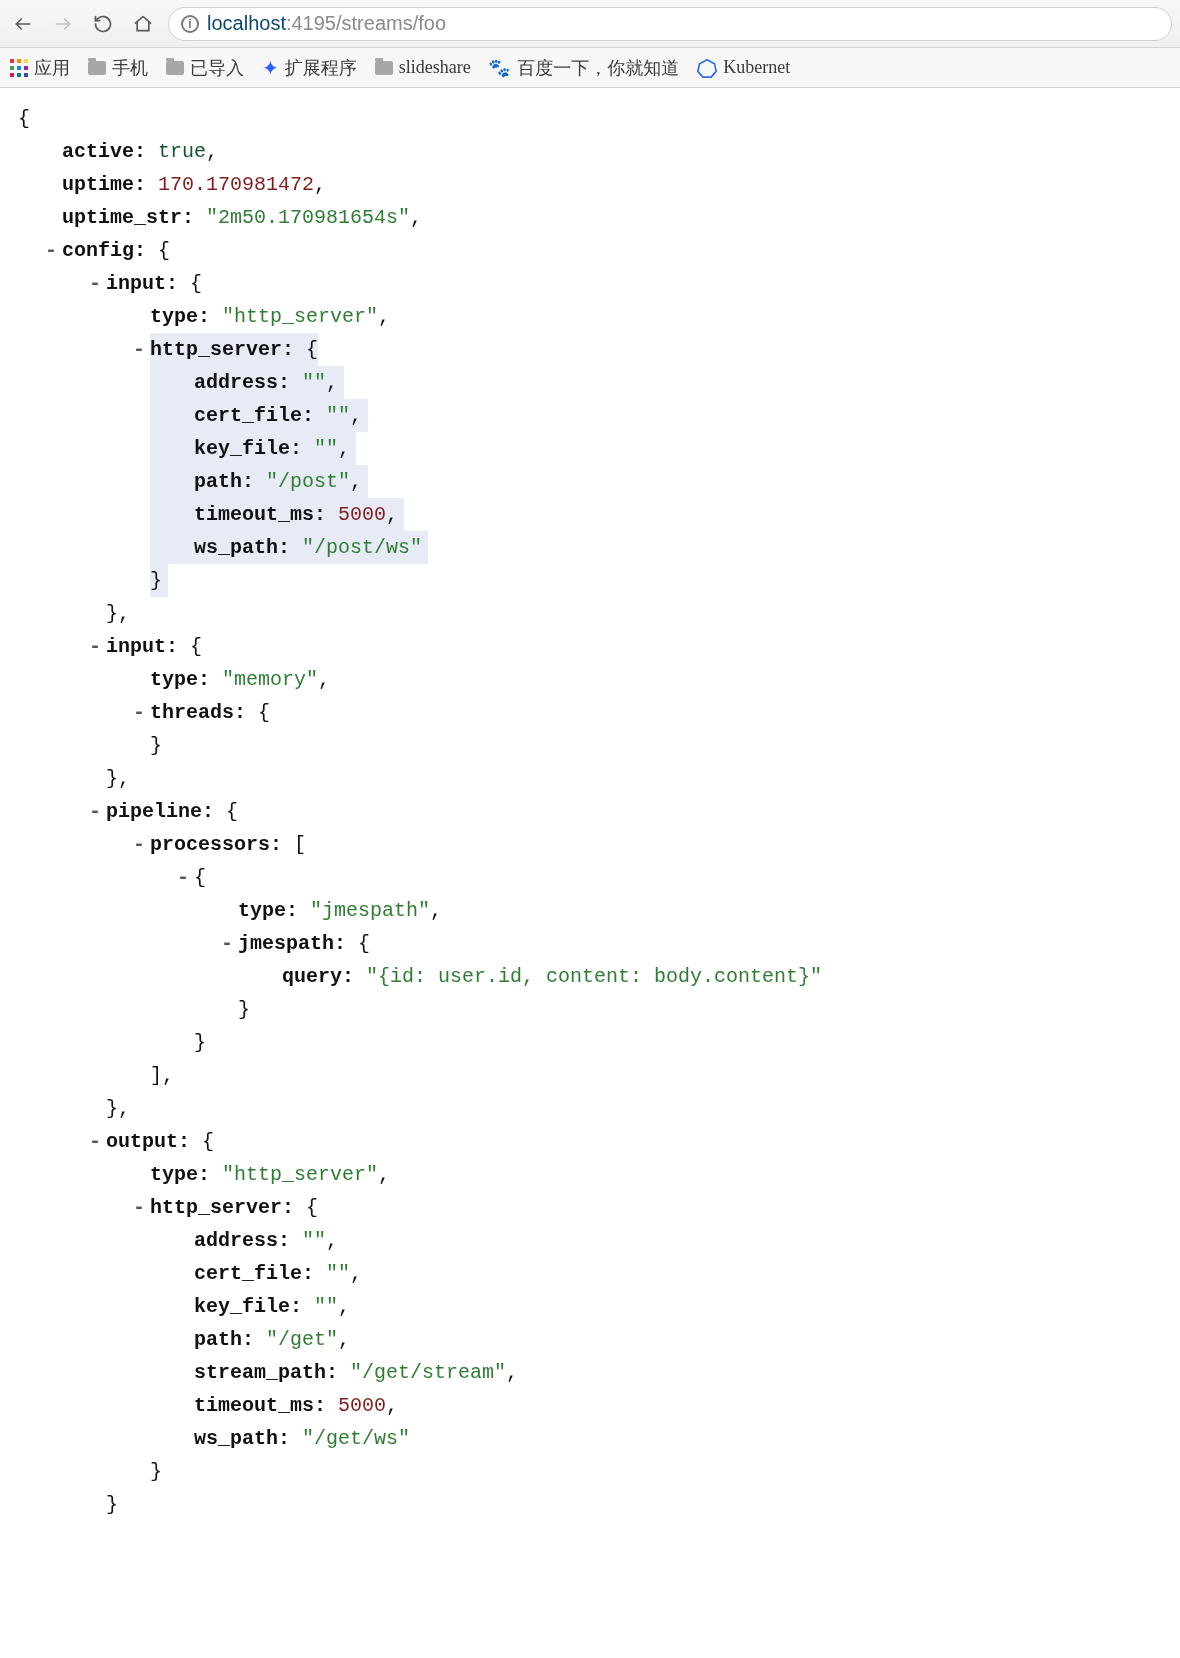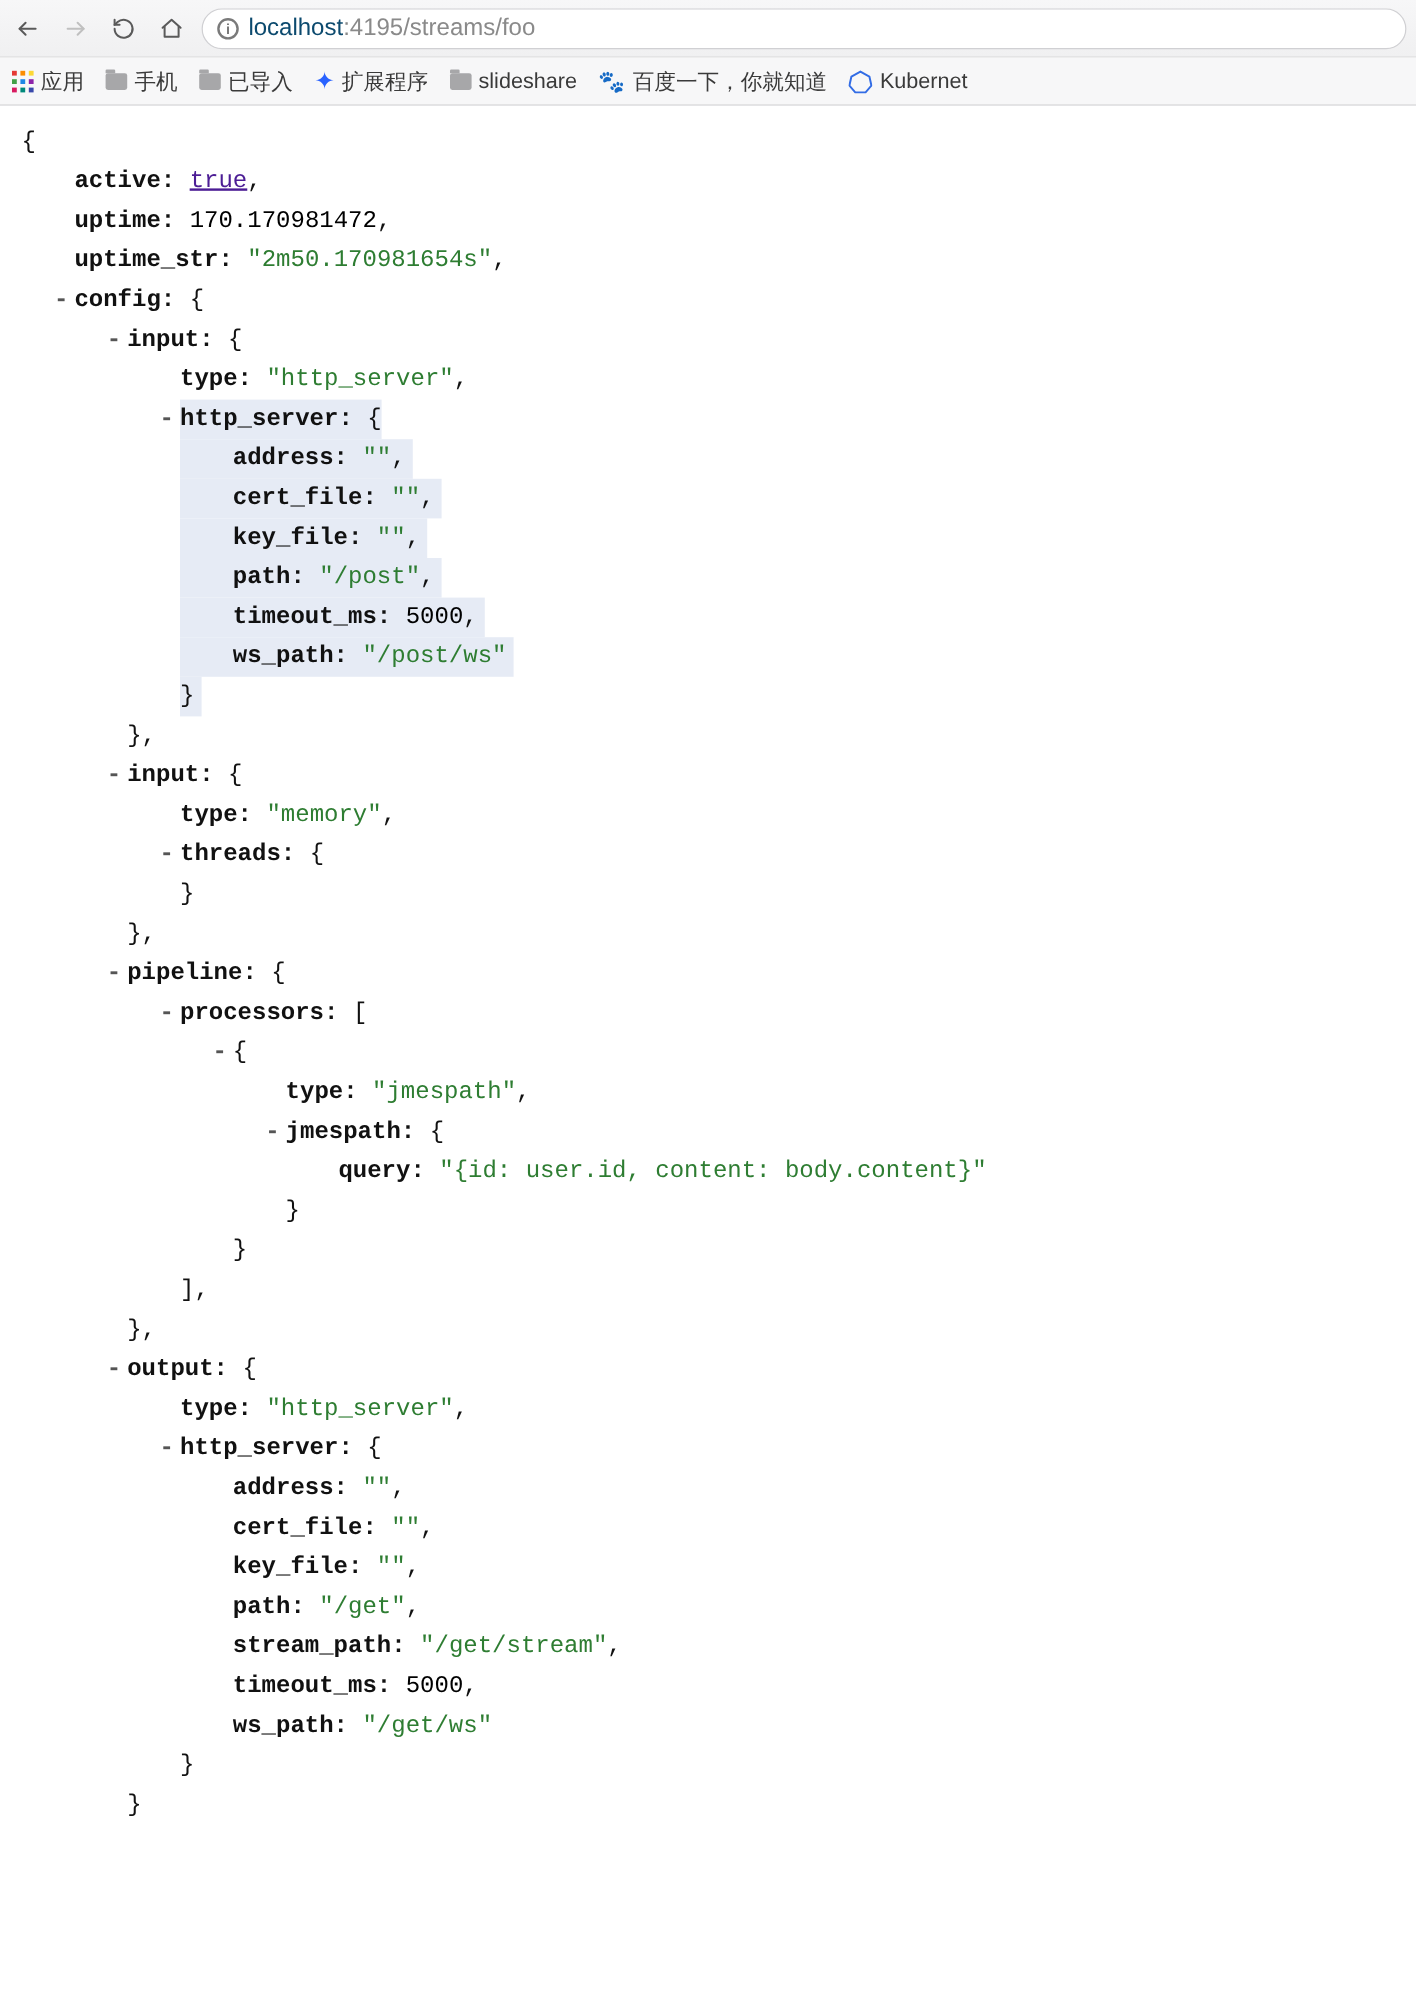--- a/index.html
+++ b/index.html
@@ -55,21 +55,21 @@
     height: 40px;
     padding: 0 10px;
     gap: 18px;
     background: #f7f7f8;
     border-bottom: 1px solid #d6d6d7;
     font-size: 18px;
     color: #3a3a3a;
     overflow: hidden;
     white-space: nowrap;
   }
-  .bm { display: flex; align-items: center; gap: 6px; cursor: pointer; }
+  .bm { display: flex; align-items: center; gap: 6px; cursor: pointer; font-family: Liberation Serif, serif; }
   .bm-folder-icon {
     width: 18px; height: 14px;
     background: #a7a7a9;
     border-radius: 2px;
     position: relative;
   }
   .bm-folder-icon::before{
     content:""; position:absolute; top:-3px; left:0;
     width:8px; height:3px; background:#a7a7a9; border-radius:1px 1px 0 0;
   }
@@ -100,22 +100,22 @@
     font-size: 20px;
     line-height: 1.65;
     padding: 14px 6px 40px 18px;
     color: #111;
     white-space: nowrap;
   }
   .json-view .row { position: relative; }
   .key { font-weight: bold; color: #111; }
   .punct { color: #111; }
   .str { color: #2e7d32; }
-  .num { color: #000000; }
-  .bool { color: #4c1d95; text-decoration: underline; }
+  .num { color: #7f1d1d; }
+  .bool { color: #14532d; }
   .indent { display:inline-block; }
   .toggle {
     position: absolute;
     left: -2px;
     width: 14px;
     text-align: center;
     color: #555;
     cursor: pointer;
     user-select: none;
     font-weight: bold;

